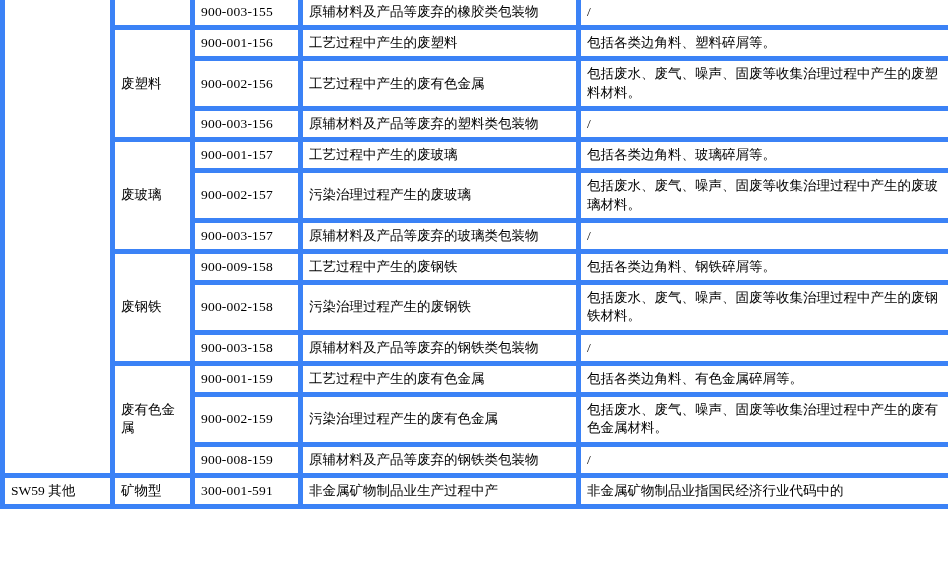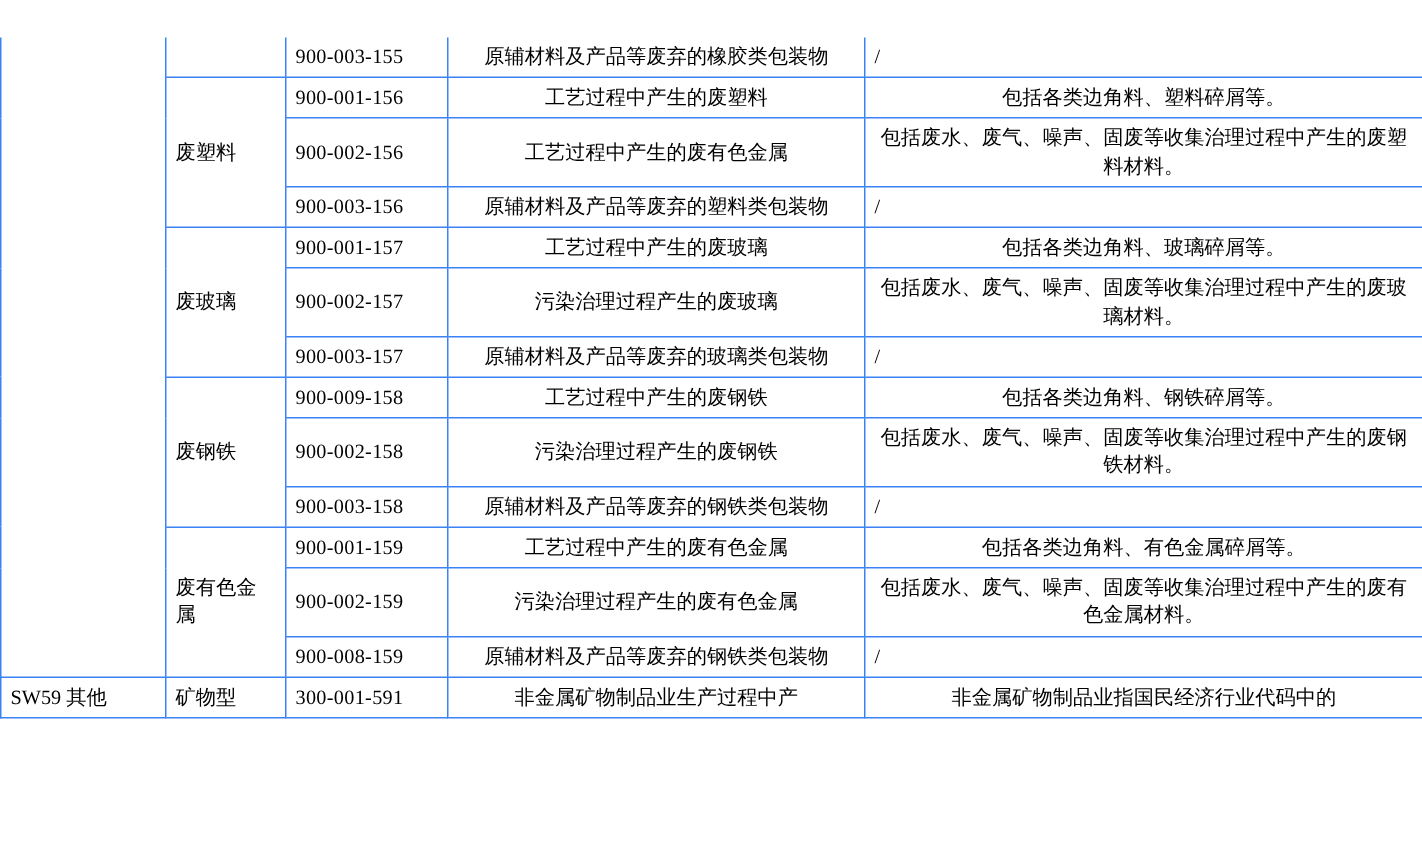--- a/index.html
+++ b/index.html
@@ -12,52 +12,51 @@
     height: 568px;
     font-family: "Liberation Serif", "DejaVu Serif", serif;
     color: #000000;
     overflow: hidden;
   }
   .sheet {
     width: 948px;
     height: 448px;
     position: relative;
     box-sizing: border-box;
-    margin-top: 26px;
   }
   table.waste-table {
     border-collapse: collapse;
     table-layout: fixed;
     width: 948px;
     font-size: 13.5px;
     line-height: 1.35;
   }
   table.waste-table td {
-    border: 1px solid #3b82f6;
+    border: 5px solid #3b82f6;
     padding: 4px 6px;
     vertical-align: middle;
     word-break: break-all;
   }
   
   col.c-cat  { width: 110px; }
   col.c-type { width: 80px; }
   col.c-code { width: 108px; }
   col.c-name { width: 278px; }
   col.c-desc { width: 372px; }
 
   .cell-cat, .cell-type {
     text-align: left;
   }
   .cell-code {
     text-align: left;
     padding-left: 8px;
     letter-spacing: 0.2px;
   }
   .cell-name, .cell-desc {
-    text-align: center;
+    text-align: left;
   }
   .slash {
     text-align: left;
   }
   
   tr.first-row td {
     border-top: none;
   }
   .clip-top {
     margin-top: -1px;

